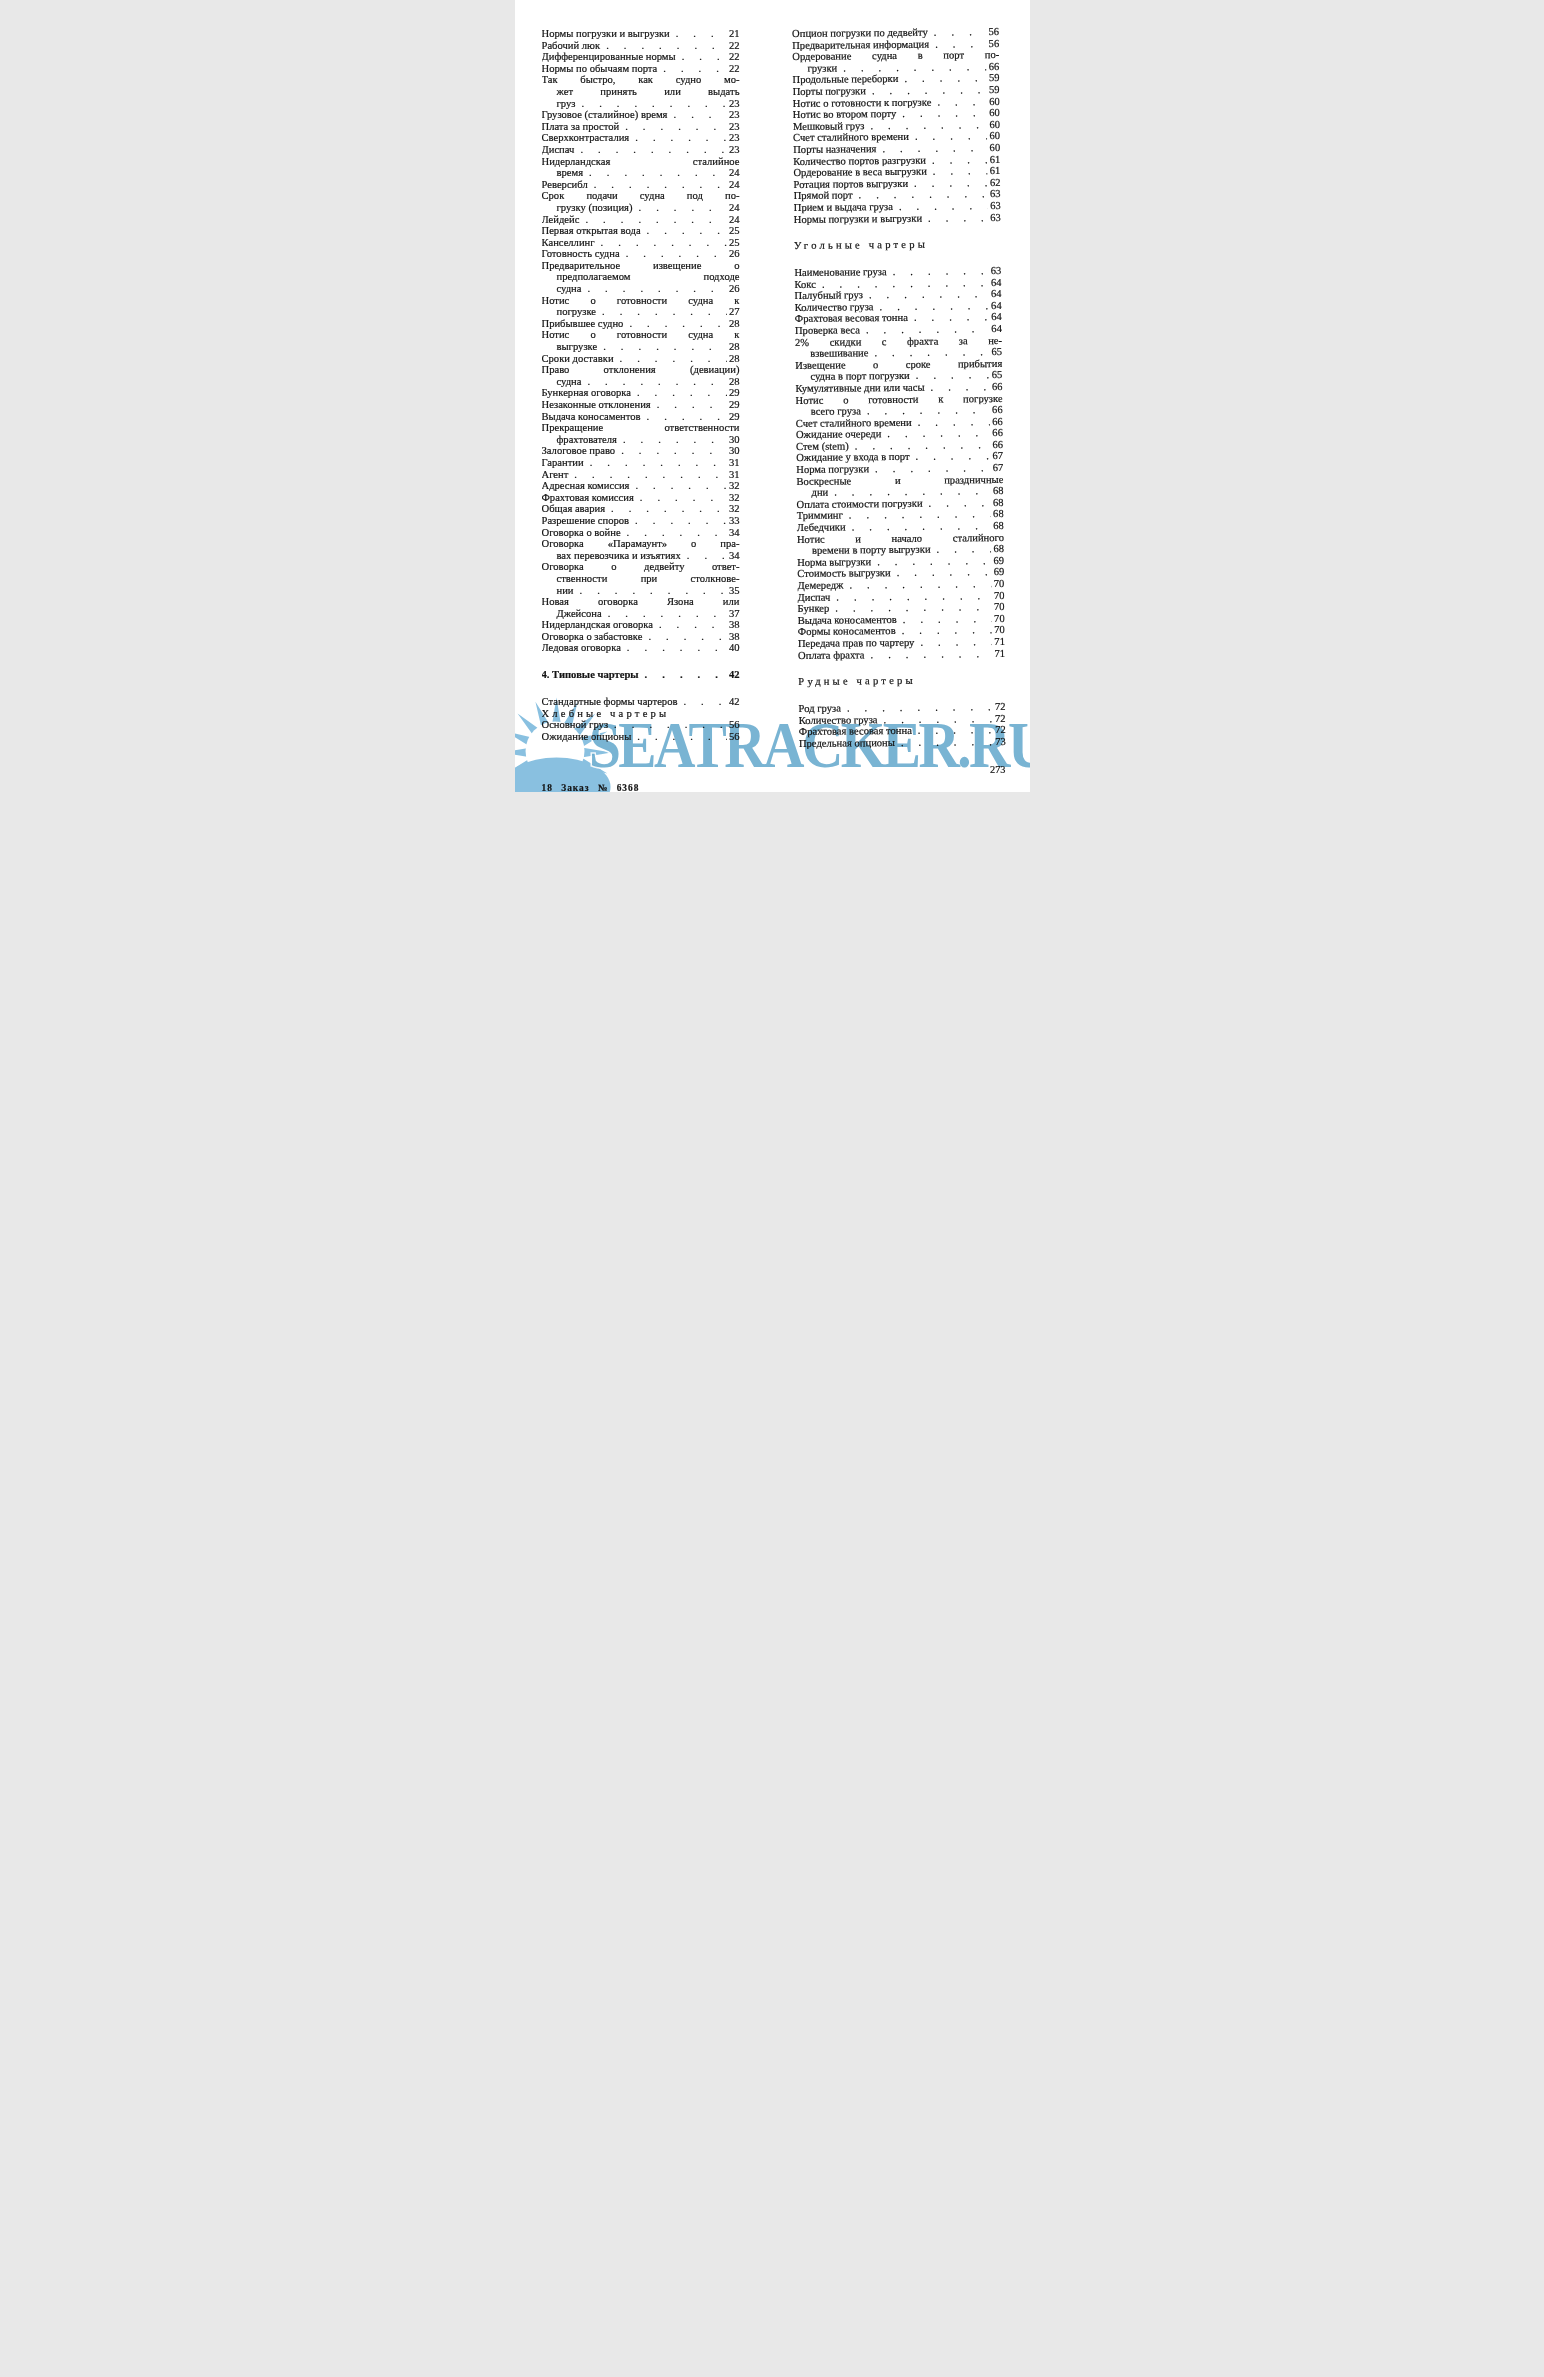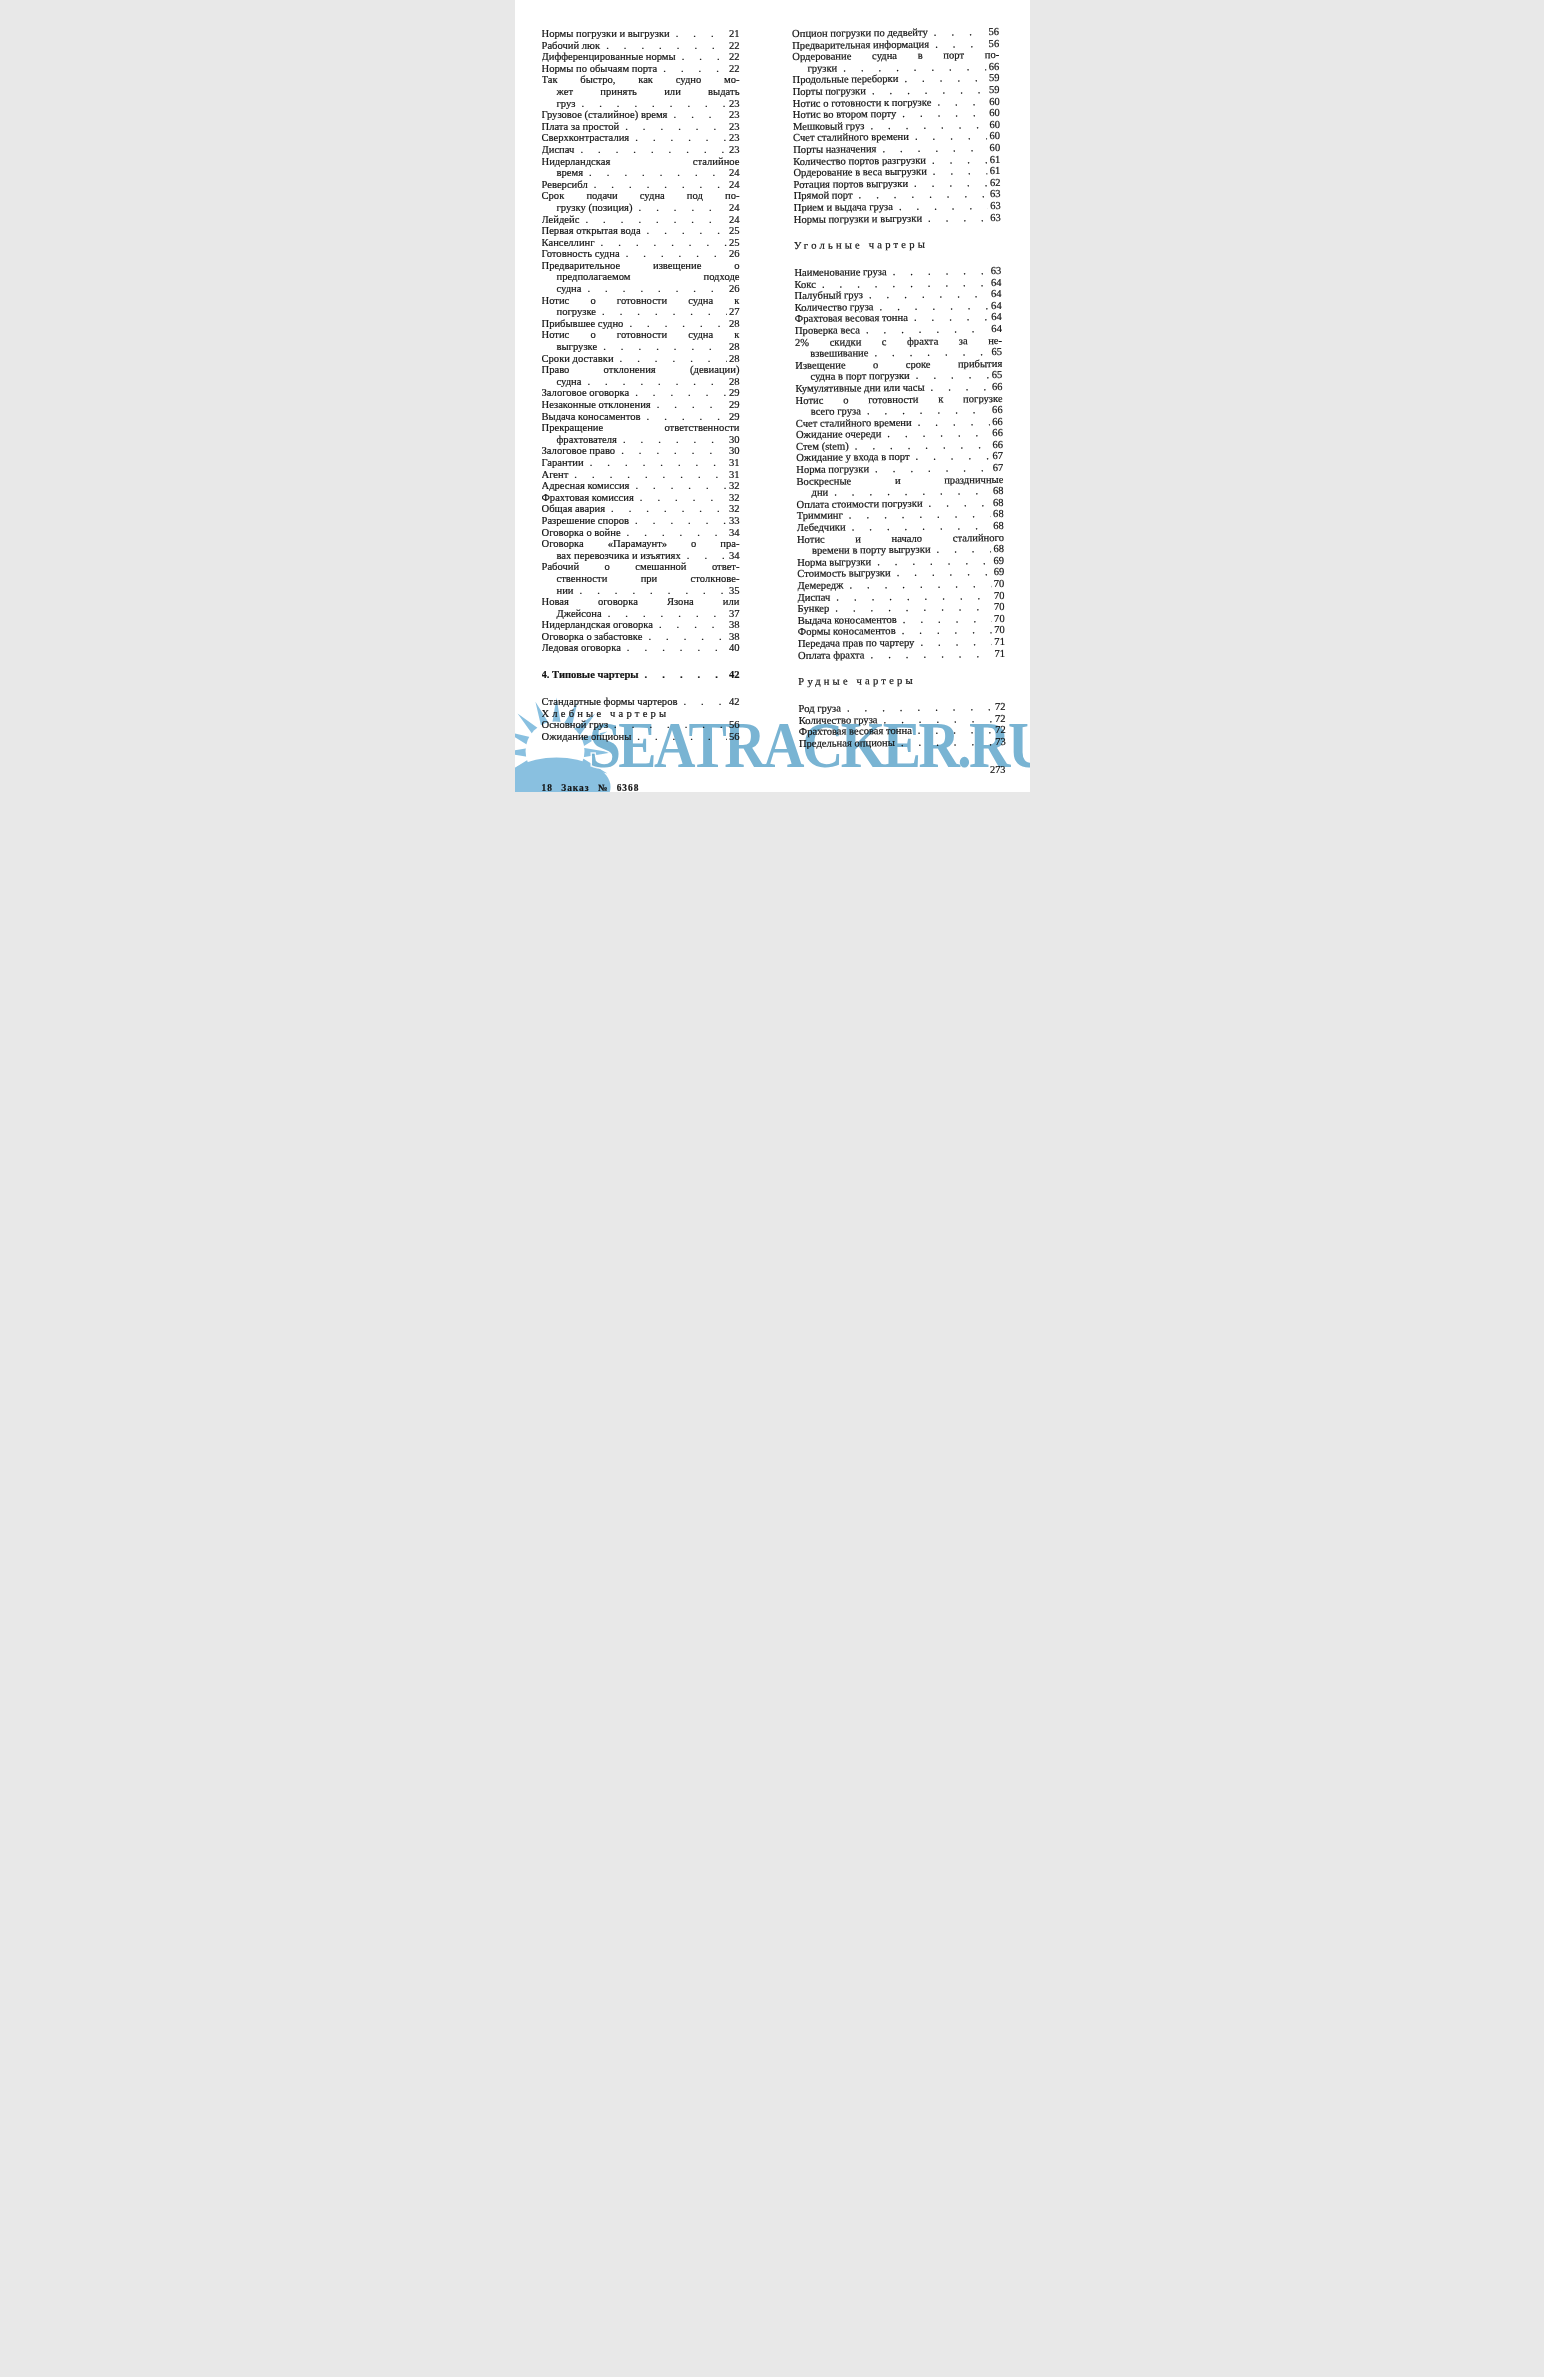--- a/index.html
+++ b/index.html
@@ -212,21 +212,21 @@
       <div class="entry">
         <div class="fl fill">Право отклонения (девиации)</div>
         <div class="fl row cont">
           <span class="txt">судна</span>
           <span class="dots">............................................................</span>
           <span class="num">28</span>
         </div>
       </div>
       <div class="entry">
         <div class="fl row">
-          <span class="txt">Залоговое оговорка</span>
+          <span class="txt">Бункерная оговорка</span>
           <span class="dots">............................................................</span>
           <span class="num">29</span>
         </div>
       </div>
       <div class="entry">
         <div class="fl row">
           <span class="txt">Незаконные отклонения</span>
           <span class="dots">............................................................</span>
           <span class="num">29</span>
         </div>
@@ -304,21 +304,21 @@
       </div>
       <div class="entry">
         <div class="fl fill">Оговорка «Парамаунт» о пра-</div>
         <div class="fl row cont">
           <span class="txt">вах перевозчика и изъятиях</span>
           <span class="dots">............................................................</span>
           <span class="num">34</span>
         </div>
       </div>
       <div class="entry">
-        <div class="fl fill">Рабочий о смешанной ответ-</div>
+        <div class="fl fill">Оговорка о дедвейту ответ-</div>
         <div class="fl fill cont">ственности при столкнове-</div>
         <div class="fl row cont">
           <span class="txt">нии</span>
           <span class="dots">............................................................</span>
           <span class="num">35</span>
         </div>
       </div>
       <div class="entry">
         <div class="fl fill">Новая оговорка Язона или</div>
         <div class="fl row cont">

